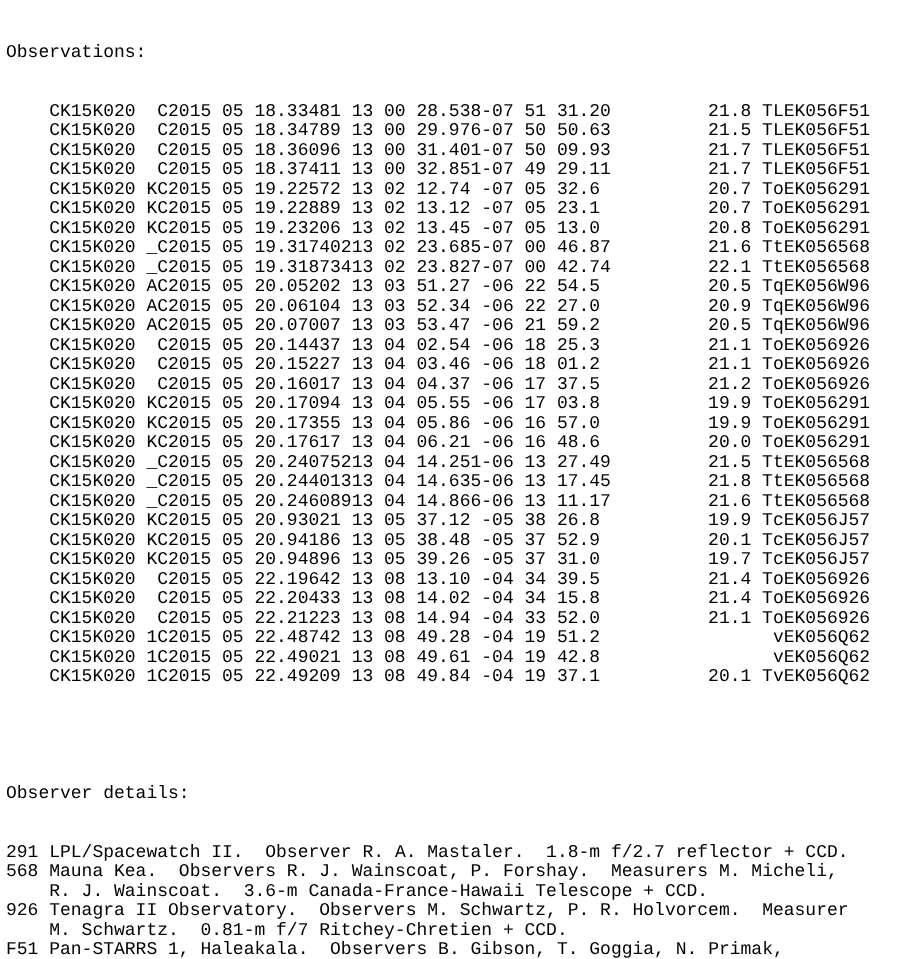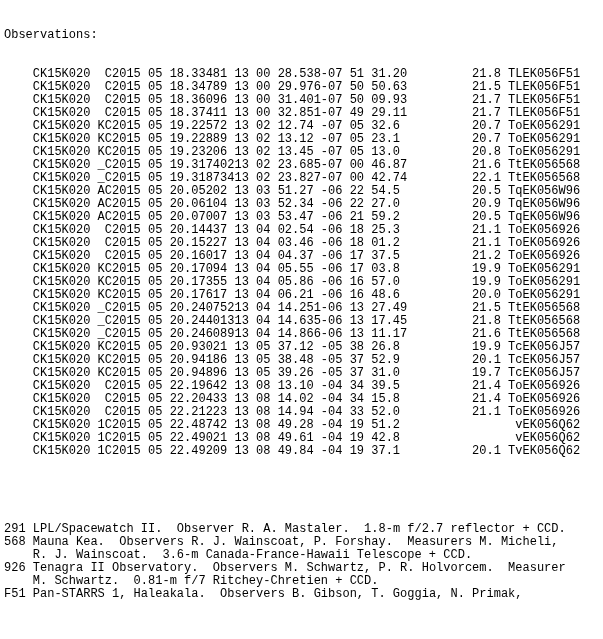--- a/index.html
+++ b/index.html
@@ -34,14 +34,15 @@
     text-underline-offset: 2px;
   }
 </style>
 </head>
 <body>
 
 <div class="doc">
   <div class="line">Observations:</div>
   <div id="obs-lines"><div class="line">    CK15K020  C2015 05 18.33481 13 00 28.538-07 51 31.20         21.8 TLEK056F51</div><div class="line">    CK15K020  C2015 05 18.34789 13 00 29.976-07 50 50.63         21.5 TLEK056F51</div><div class="line">    CK15K020  C2015 05 18.36096 13 00 31.401-07 50 09.93         21.7 TLEK056F51</div><div class="line">    CK15K020  C2015 05 18.37411 13 00 32.851-07 49 29.11         21.7 TLEK056F51</div><div class="line">    CK15K020 KC2015 05 19.22572 13 02 12.74 -07 05 32.6          20.7 ToEK056291</div><div class="line">    CK15K020 KC2015 05 19.22889 13 02 13.12 -07 05 23.1          20.7 ToEK056291</div><div class="line">    CK15K020 KC2015 05 19.23206 13 02 13.45 -07 05 13.0          20.8 ToEK056291</div><div class="line">    CK15K020 _C2015 05 19.31740213 02 23.685-07 00 46.87         21.6 TtEK056568</div><div class="line">    CK15K020 _C2015 05 19.31873413 02 23.827-07 00 42.74         22.1 TtEK056568</div><div class="line">    CK15K020 AC2015 05 20.05202 13 03 51.27 -06 22 54.5          20.5 TqEK056W96</div><div class="line">    CK15K020 AC2015 05 20.06104 13 03 52.34 -06 22 27.0          20.9 TqEK056W96</div><div class="line">    CK15K020 AC2015 05 20.07007 13 03 53.47 -06 21 59.2          20.5 TqEK056W96</div><div class="line">    CK15K020  C2015 05 20.14437 13 04 02.54 -06 18 25.3          21.1 ToEK056926</div><div class="line">    CK15K020  C2015 05 20.15227 13 04 03.46 -06 18 01.2          21.1 ToEK056926</div><div class="line">    CK15K020  C2015 05 20.16017 13 04 04.37 -06 17 37.5          21.2 ToEK056926</div><div class="line">    CK15K020 KC2015 05 20.17094 13 04 05.55 -06 17 03.8          19.9 ToEK056291</div><div class="line">    CK15K020 KC2015 05 20.17355 13 04 05.86 -06 16 57.0          19.9 ToEK056291</div><div class="line">    CK15K020 KC2015 05 20.17617 13 04 06.21 -06 16 48.6          20.0 ToEK056291</div><div class="line">    CK15K020 _C2015 05 20.24075213 04 14.251-06 13 27.49         21.5 TtEK056568</div><div class="line">    CK15K020 _C2015 05 20.24401313 04 14.635-06 13 17.45         21.8 TtEK056568</div><div class="line">    CK15K020 _C2015 05 20.24608913 04 14.866-06 13 11.17         21.6 TtEK056568</div><div class="line">    CK15K020 KC2015 05 20.93021 13 05 37.12 -05 38 26.8          19.9 TcEK056J57</div><div class="line">    CK15K020 KC2015 05 20.94186 13 05 38.48 -05 37 52.9          20.1 TcEK056J57</div><div class="line">    CK15K020 KC2015 05 20.94896 13 05 39.26 -05 37 31.0          19.7 TcEK056J57</div><div class="line">    CK15K020  C2015 05 22.19642 13 08 13.10 -04 34 39.5          21.4 ToEK056926</div><div class="line">    CK15K020  C2015 05 22.20433 13 08 14.02 -04 34 15.8          21.4 ToEK056926</div><div class="line">    CK15K020  C2015 05 22.21223 13 08 14.94 -04 33 52.0          21.1 ToEK056926</div><div class="line">    CK15K020 1C2015 05 22.48742 13 08 49.28 -04 19 51.2                vEK056Q62</div><div class="line">    CK15K020 1C2015 05 22.49021 13 08 49.61 -04 19 42.8                vEK056Q62</div><div class="line">    CK15K020 1C2015 05 22.49209 13 08 49.84 -04 19 37.1          20.1 TvEK056Q62</div></div>
   <div class="gap"></div>
+  <div class="line">Observer details:</div>
   <div id="observer-entries"><div class="line"><span class="u">291 LPL/Spacewatch II.</span><span>  Observer R. A. Mastaler.  1.8-m f/2.7 reflector + CCD.</span></div><div class="line"><span class="u">568 Mauna Kea.</span><span>  Observers R. J. Wainscoat, P. Forshay.  Measurers M. Micheli,</span></div><div class="line">    R. J. Wainscoat.  3.6-m Canada-France-Hawaii Telescope + CCD.</div><div class="line"><span class="u">926 Tenagra II Observatory.</span><span>  Observers M. Schwartz, P. R. Holvorcem.  Measurer</span></div><div class="line">    M. Schwartz.  0.81-m f/7 Ritchey-Chretien + CCD.</div><div class="line"><span class="u">F51 Pan-STARRS 1, Haleakala.</span><span>  Observers B. Gibson, T. Goggia, N. Primak,</span></div></div>
 </div>
 
 </body></html>

